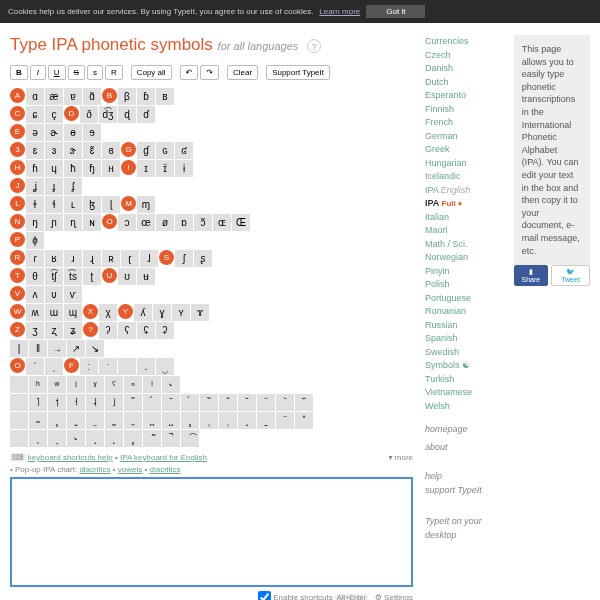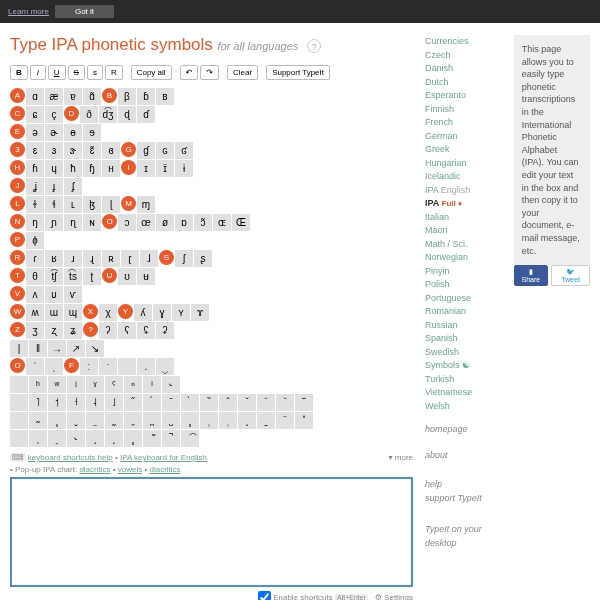--- a/index.html
+++ b/index.html
@@ -37,20 +37,21 @@
 .about{background:#eee;padding:8px;font-size:9px;color:#555;line-height:1.4;}
 .social{display:flex;gap:3px}
 .sbtn{font-size:7px;padding:2px 4px;border:1px solid #ccc;border-radius:2px;background:#fff;cursor:pointer}
 .sbtn.fb{background:#3b5998;color:#fff;border-color:#3b5998}
 .sbtn.tw{color:#1da1f2}
 </style>
 </head>
 <body>
 
 <div class="cookie-bar">
+  <span>Cookies help us deliver our services. By using TypeIt, you agree to our use of cookies.</span>
   <a href="#">Learn more</a>
   <button class="cookie-btn">Got it</button>
 </div>
 
 <div class="wrap">
 <div class="main">
   <h1>
     <span>Type IPA phonetic symbols</span>
     <span class="sub">for all languages</span>
     <span class="qcirc">?</span>
@@ -324,39 +325,39 @@
         <a href="#">Czech</a>
         <a href="#">Danish</a>
         <a href="#">Dutch</a>
         <a href="#">Esperanto</a>
         <a href="#">Finnish</a>
         <a href="#">French</a>
         <a href="#">German</a>
         <a href="#">Greek</a>
         <a href="#">Hungarian</a>
         <a href="#">Icelandic</a>
-        <a href="#">IPA <span style="color:#aaa;">English</span></a>
+        <a href="#">IPA <span style="color:#aaa;font-style:italic">English</span></a>
         <a href="#" class="cur">IPA <span class="tag">Full ♦</span></a>
         <a href="#">Italian</a>
         <a href="#">Maori</a>
         <a href="#">Math / Sci.</a>
         <a href="#">Norwegian</a>
         <a href="#">Pinyin</a>
         <a href="#">Polish</a>
         <a href="#">Portuguese</a>
         <a href="#">Romanian</a>
         <a href="#">Russian</a>
         <a href="#">Spanish</a>
         <a href="#">Swedish</a>
         <a href="#">Symbols ☯</a>
         <a href="#">Turkish</a>
         <a href="#">Vietnamese</a>
         <a href="#">Welsh</a>
         <a href="#" class="sec" style="font-style: italic; margin-top: 10px;">homepage</a>
-        <a href="#" class="sec" style="font-style: italic; margin-top: 12px;">about</a>
+        <a href="#" class="sec" style="font-style: italic; margin-top: 4px;">about</a>
         <a href="#" class="sec" style="margin-top: 16px;">help</a>
         <a href="#" class="sec" style="font-style: italic; margin-top: 0px;">support TypeIt</a>
         <a href="#" class="sec" style="font-style: italic; margin-top: 18px;">TypeIt on your desktop</a>
       </div>
   <div style="width:88px">
     <div class="about">This page allows you to easily type phonetic transcriptions in the International Phonetic Alphabet (IPA). You can edit your text in the box and then copy it to your document, e-mail message, etc.</div>
     <div class="social">
       <button class="sbtn fb">▮ <span>Share</span></button>
       <button class="sbtn tw">🐦 <span>Tweet</span></button>
     </div>

